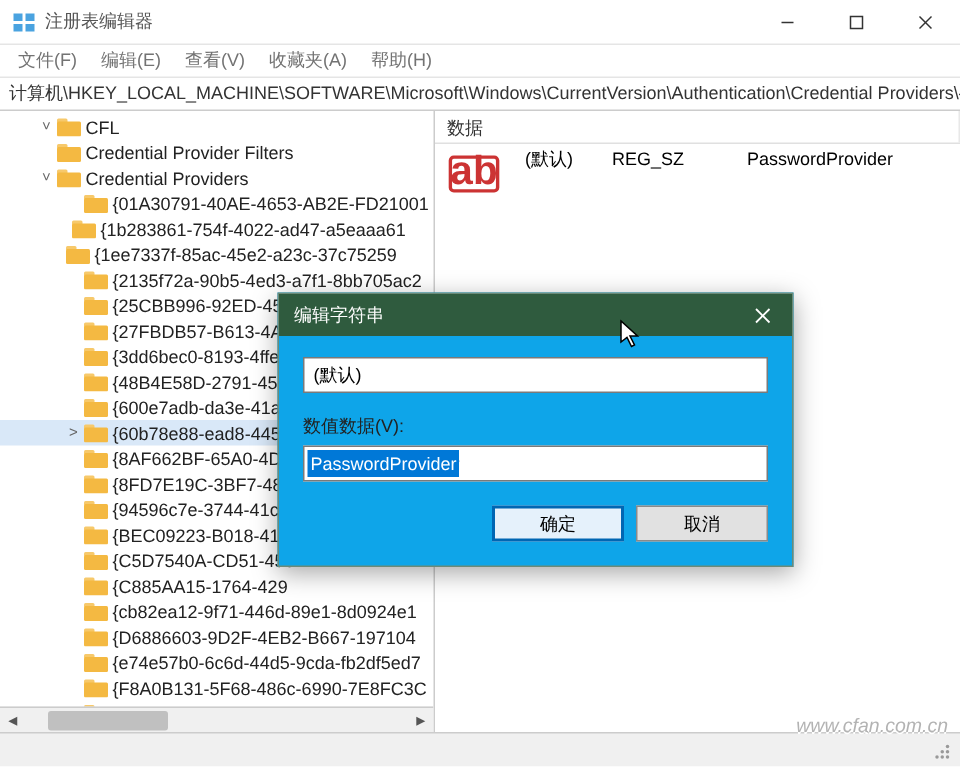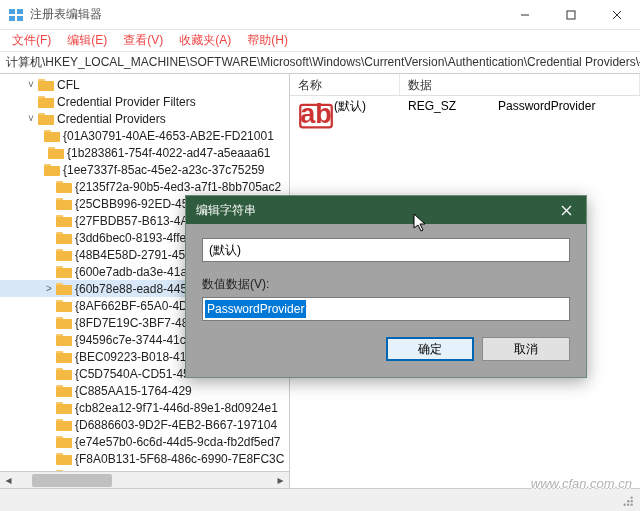--- a/index.html
+++ b/index.html
@@ -6,50 +6,50 @@
 body { width: 640px; height: 511px; background: #fff; overflow: hidden; position: relative; }
 
 .titlebar { height: 30px; display: flex; align-items: center; padding-left: 8px; background: #fff; border-bottom: 1px solid #e5e5e5; }
 .titlebar .icon { width: 16px; height: 16px; margin-right: 6px; display: inline-flex; }
 .titlebar .title { flex: 1; color: #555; }
 .titlebar .winbtns { display: flex; }
 .titlebar .winbtn { width: 46px; height: 30px; display: flex; align-items: center; justify-content: center; color: #555; }
 .titlebar .winbtn svg { width: 10px; height: 10px; }
 
 .menubar { height: 22px; display: flex; align-items: center; padding: 0 4px; background: #fff; border-bottom: 1px solid #e5e5e5; }
-.menubar .menuitem { padding: 2px 8px; color: #ef4444; }
+.menubar .menuitem { padding: 2px 8px; color: #737373; }
 
 .addrbar { height: 22px; display: flex; align-items: center; padding: 0 6px; background: #fff; border-bottom: 1px solid #ccc; white-space: nowrap; overflow: hidden; color: #333; }
 
 .main { display: flex; height: 414px; }
 .tree { width: 290px; border-right: 1px solid #ccc; overflow: hidden; position: relative; }
 .tree-content { padding: 2px 0; }
 .tree-row { display: flex; align-items: center; height: 17px; white-space: nowrap; overflow: hidden; padding-right: 2px; }
 .tree-row .exp { width: 14px; text-align: center; color: #666; font-size: 10px; }
 .tree-row .fld { width: 16px; height: 13px; margin-right: 3px; flex-shrink: 0; }
 .tree-row .lbl { color: #222; }
 .tree-row.sel .lbl, .tree-row.sel { background: #d9e8f8; }
 .tree-hbar { position: absolute; bottom: 0; left: 0; right: 0; height: 17px; background: #f0f0f0; border-top: 1px solid #ccc; display: flex; align-items: center; }
 .tree-hbar .thumb { position: absolute; height: 13px; background: #c0c0c0; border-radius: 2px; top: 2px; }
 .tree-hbar .arrow { width: 17px; height: 17px; display: flex; align-items: center; justify-content: center; color: #555; position: absolute; }
 
 .listview { flex: 1; position: relative; }
 .list-header { display: flex; height: 22px; border-bottom: 1px solid #e0e0e0; color: #333; }
 .list-header .col { padding: 3px 8px; border-right: 1px solid #e8e8e8; }
 .list-row { display: flex; height: 20px; align-items: center; }
 .list-row .cell { padding: 0 8px; display: flex; align-items: center; }
-.list-row .vico { width: 36px; height: 16px; margin-right: 0; }
+.list-row .vico { width: 36px; height: 16px; margin-right: 16px; }
 
 .statusbar { height: 23px; border-top: 1px solid #ccc; background: #f0f0f0; display: flex; align-items: center; padding: 0 6px; }
 .statusbar .grip { margin-left: auto; width: 14px; height: 14px; }
 
 .watermark { position: absolute; right: 8px; bottom: 20px; color: #b3b3b3; font-style: italic; font-size: 13px; text-shadow: 0 1px 0 #fff; pointer-events: none; }
 
 
-.dialog { position: absolute; left: 185px; top: 195px; width: 402px; background: #a3a3a3; box-shadow: 0 4px 16px rgba(0,0,0,.35); border: 1px solid #6b8a78; }
+.dialog { position: absolute; left: 185px; top: 195px; width: 344px; background: #0ea5e9; box-shadow: 0 4px 16px rgba(0,0,0,.35); border: 1px solid #6b8a78; }
 .dlg-title { height: 28px; background: #2f5b3e; color: #fff; display: flex; align-items: center; padding: 0 10px; }
 .dlg-title .t { flex: 1; }
 .dlg-close { width: 40px; height: 28px; display: flex; align-items: center; justify-content: center; margin-right: -10px; }
 .dlg-close svg { width: 11px; height: 11px; stroke: #fff; }
 .dlg-body { padding: 14px 16px 16px; }
 .dlg-body .fldlabel { margin-bottom: 4px; color: #222; }
 .dlg-body input[type=text] { width: 100%; height: 24px; border: 1px solid #7a7a7a; padding: 2px 6px; background: #fff; }
 .dlg-body input.selected { background: #fff; }
 .dlg-body .selwrap { position: relative; }
 .dlg-body .selhl { position: absolute; left: 3px; top: 3px; height: 18px; background: #0078d7; color: #fff; padding: 0 2px; display: flex; align-items: center; }
@@ -127,21 +127,21 @@
           <span class="lbl">Credential Provider Filters</span>
         </div>
         <div class="tree-row" style="padding-left: 24px;">
           <span class="exp">˅</span>
           <span class="fld"><svg viewBox="0 0 16 13">
               <rect class="top" x="0" y="1" width="7" height="3" rx="1"></rect>
               <rect class="bot" x="0" y="3" width="16" height="10" rx="1"></rect>
             </svg></span>
           <span class="lbl">Credential Providers</span>
         </div>
-        <div class="tree-row" style="padding-left: 30px;">
+        <div class="tree-row" style="padding-left: 42px;">
           <span class="exp"></span>
           <span class="fld"><svg viewBox="0 0 16 13">
               <rect class="top" x="0" y="1" width="7" height="3" rx="1"></rect>
               <rect class="bot" x="0" y="3" width="16" height="10" rx="1"></rect>
             </svg></span>
           <span class="lbl">{01A30791-40AE-4653-AB2E-FD21001</span>
         </div>
         <div class="tree-row" style="padding-left: 34px;">
           <span class="exp"></span>
           <span class="fld"><svg viewBox="0 0 16 13">
@@ -312,21 +312,20 @@
         </div>
       </div>
     <div class="tree-hbar">
       <div class="arrow" style="left:0">◂</div>
       <div class="thumb" style="left:32px; width:80px"></div>
       <div class="arrow" style="right:0">▸</div>
     </div>
   </div>
   <div class="listview">
     <div class="list-header">
-      <div class="col" style="width:110px">名称</div>
       <div class="col" style="flex:1">数据</div>
     </div>
     <div class="list-row">
       <div class="cell" style="width:110px">
         <span class="vico">
           <svg viewBox="0 0 16 16">
               <rect x="1" y="3" width="14" height="10" rx="1" fill="#fff" stroke="#c33"></rect>
               <text x="8" y="11" font-size="7" text-anchor="middle" fill="#c33" font-weight="bold">ab</text>
             </svg>
         </span>

